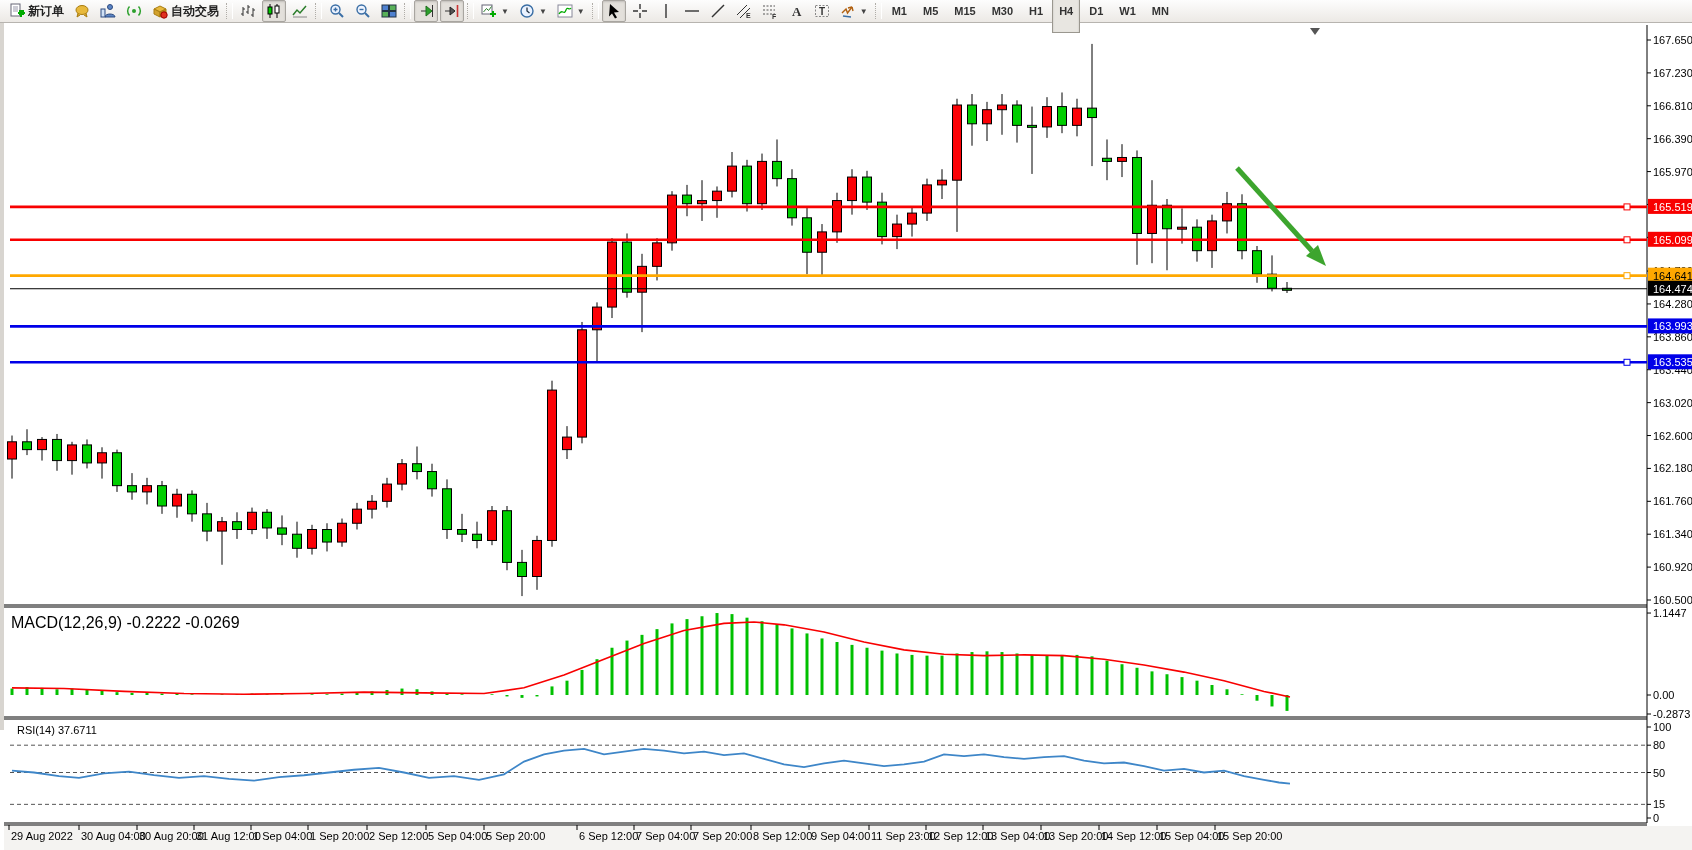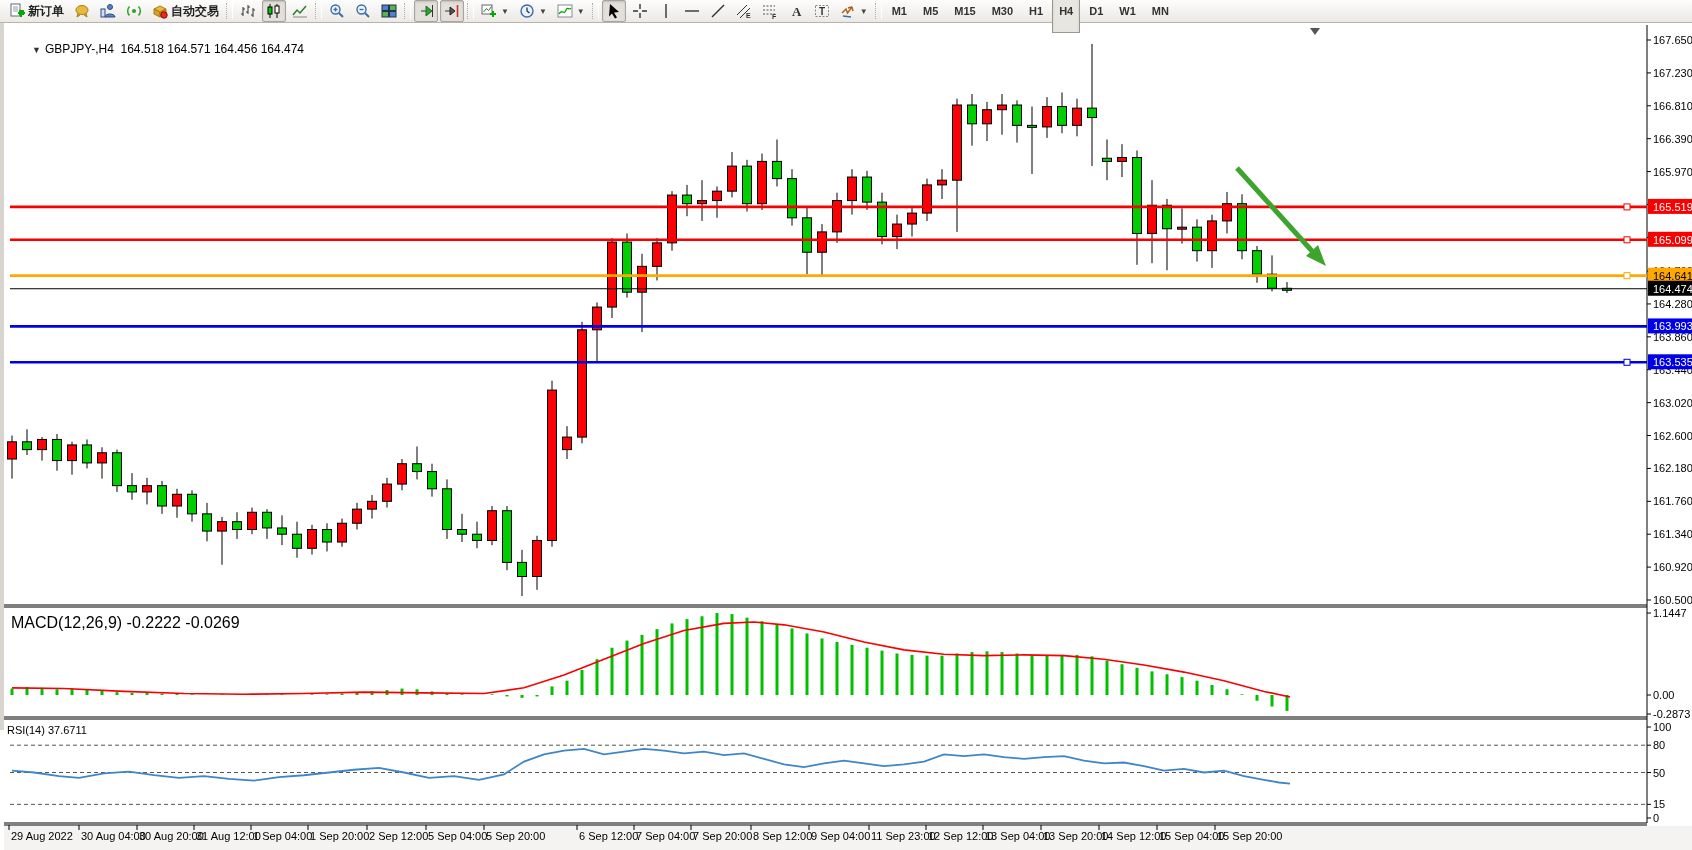--- a/index.html
+++ b/index.html
@@ -21,21 +21,21 @@
   #tb-right{position:absolute;right:8px;top:0;height:23px;display:flex;align-items:center;gap:14px;}
   #chat-badge{position:absolute;top:1px;right:-7px;background:#e03020;color:#fff;border-radius:8px;
     font-size:9px;font-weight:bold;padding:0 4px;line-height:11px;}
   
   #client{position:absolute;left:0;top:23px;width:1692px;height:707px;background:#fff;
     border-left:4px solid #d8d5d0;box-sizing:border-box;}
   #chart-svg{position:absolute;left:0;top:0;}
   .ov-label{position:absolute;font-size:12px;color:#000;white-space:pre;z-index:10;}
   #symbol-line{left:8px;top:5px;}
   #macd-label{left:7px;top:591px;font-size:16px;}
-  #rsi-label{left:3px;top:701px;font-size:11px;}
+  #rsi-label{left:13px;top:701px;font-size:11px;}
   #dd-arrow{font-size:9px;color:#333;margin-right:4px;}
 </style>
 </head>
 <body>
 
 <div id="app">
   <div id="toolbar">
       <div class="tb-group">
         <div class="tb-btn">
           <span>
@@ -718,19 +718,16 @@
           <line x1="1037" y1="825" x2="1037" y2="830" stroke="#000"></line>
           <text x="1039" y="840">13 Sep 20:00</text>
           <line x1="1095" y1="825" x2="1095" y2="830" stroke="#000"></line>
           <text x="1097" y="840">14 Sep 12:00</text>
           <line x1="1153" y1="825" x2="1153" y2="830" stroke="#000"></line>
           <text x="1155" y="840">15 Sep 04:00</text>
           <line x1="1211" y1="825" x2="1211" y2="830" stroke="#000"></line>
           <text x="1213" y="840">15 Sep 20:00</text>
         </g>
       </svg>
-    <div class="ov-label" id="symbol-line">
-      <span id="dd-arrow">▼</span><span>GBPJPY-,H4  164.518 164.571 164.456 164.474</span>
-    </div>
     <div class="ov-label" id="macd-label">MACD(12,26,9) -0.2222 -0.0269</div>
     <div class="ov-label" id="rsi-label">RSI(14) 37.6711</div>
   </div>
 </div>
 
 </body></html>

